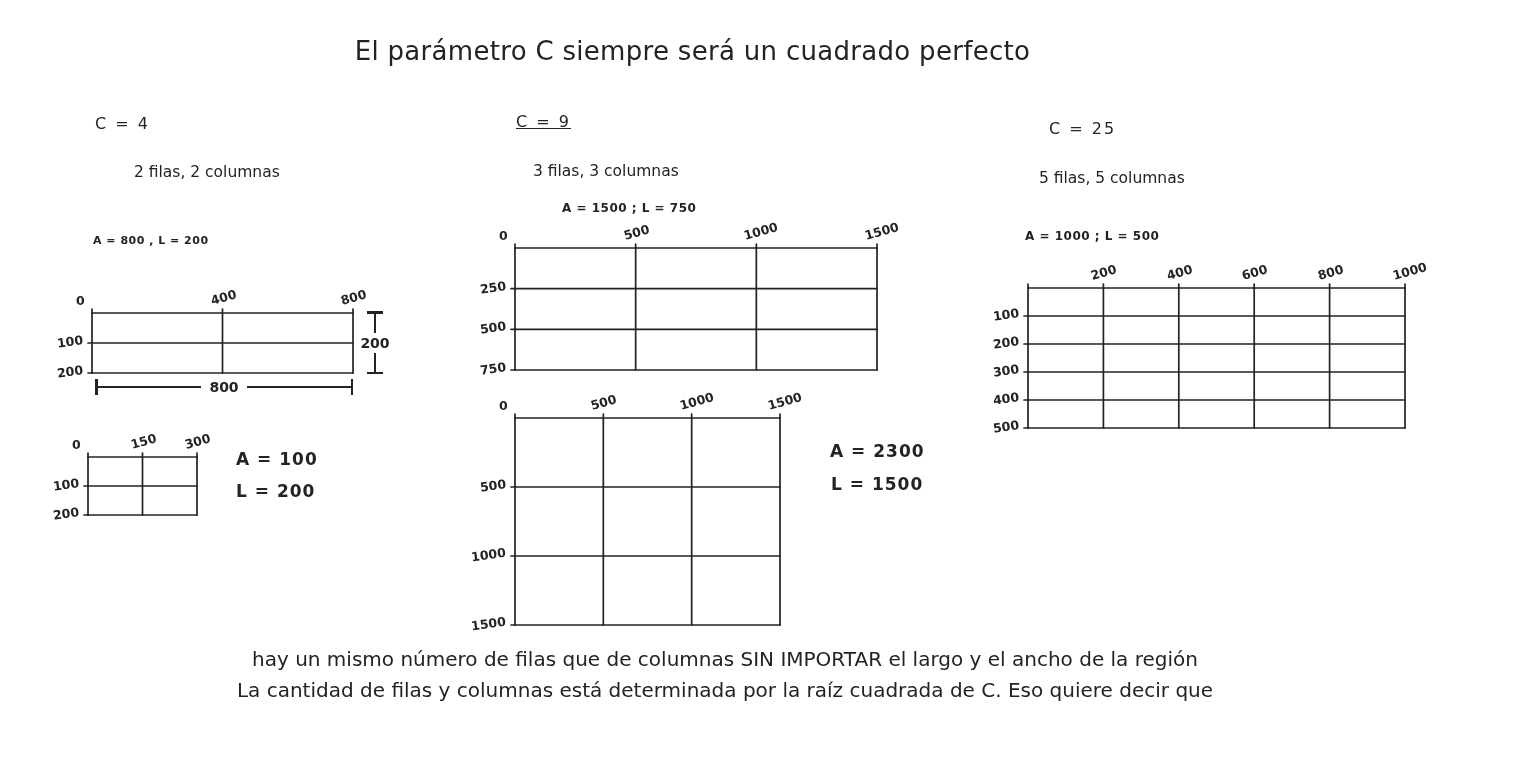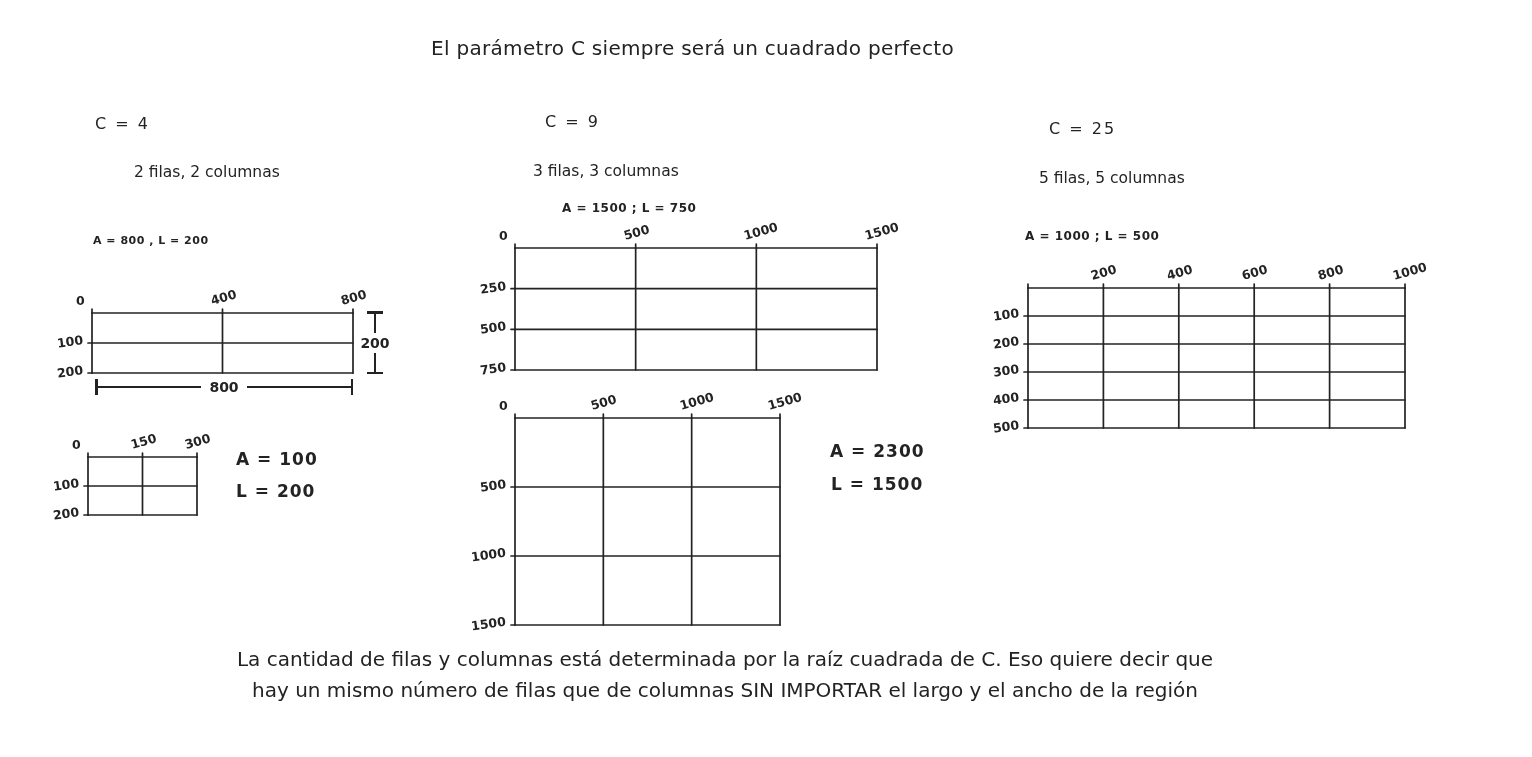--- a/index.html
+++ b/index.html
@@ -1,19 +1,19 @@
 <!DOCTYPE html>
 <html><head>
 <meta charset="utf-8">
 <style>
   html,body{margin:0;padding:0;background:#ffffff;}
   body{font-family:"DejaVu Sans",sans-serif;color:#232323;}
   .canvas{position:relative;width:1532px;height:757px;background:#ffffff;overflow:hidden;}
   .abs{position:absolute;}
-  .title{left:0;width:1385px;top:36px;text-align:center;font-size:20px;letter-spacing:.3px;}
+  .title{left:0;width:1385px;top:36px;text-align:center;font-size:26px;letter-spacing:.3px;}
   .clabel{font-size:16px;letter-spacing:2px;}
   .subtitle{font-size:15.5px;}
   .params{font-size:11px;font-weight:bold;letter-spacing:.5px;white-space:nowrap;}
   .params.small{font-size:12px;}
   .sideparam{font-size:17px;font-weight:bold;letter-spacing:1px;white-space:nowrap;}
   .gridwrap{overflow:visible;}
   .gridwrap svg{position:absolute;left:-6px;top:-6px;overflow:visible;}
   .tick{position:absolute;font-size:12.5px;font-weight:bold;white-space:nowrap;}
   .tick.tilt{transform:rotate(-16deg);transform-origin:left bottom;}
   .tick.tilty{transform:rotate(-8deg);}
@@ -94,21 +94,21 @@
         <span class="tick tilt" style="left: 44.5px; top: -20px;">150</span>
         <span class="tick tilt" style="left: 99px; top: -20px;">300</span>
         <span class="tick tilty" style="right: 118px; top: 20px;">100</span>
         <span class="tick tilty" style="right: 118px; top: 49px;">200</span>
       </div>
     <span class="abs sideparam" style="left:236px;top:449px;">A = 100</span>
     <span class="abs sideparam" style="left:236px;top:481px;">L = 200</span>
   </div>
 
   <div>
-    <span class="abs clabel" style="left:545px;top:112px;">C = 9</span>
+    <span class="abs clabel" style="left:516px;top:112px;text-decoration:underline;">C = 9</span>
     <span class="abs subtitle" style="left:533px;top:162px;">3 filas, 3 columnas</span>
     <span class="abs params small" style="left:562px;top:201px;">A = 1500 ;  L = 750</span>
 
     <div class="abs gridwrap" style="left:515px;top:248px;width:362px;height:122px;">
         <svg width="374" height="134">
           <line x1="6" y1="6" x2="6" y2="128" stroke="#232323" stroke-width="1.7" stroke-linecap="round"></line>
           <line x1="6" y1="2" x2="6" y2="6" stroke="#232323" stroke-width="1.7" stroke-linecap="round"></line>
           <line x1="126.66666666666667" y1="6" x2="126.66666666666667" y2="128" stroke="#232323" stroke-width="1.7" stroke-linecap="round"></line>
           <line x1="126.66666666666667" y1="2" x2="126.66666666666667" y2="6" stroke="#232323" stroke-width="1.7" stroke-linecap="round"></line>
           <line x1="247.33333333333334" y1="6" x2="247.33333333333334" y2="128" stroke="#232323" stroke-width="1.7" stroke-linecap="round"></line>
@@ -200,17 +200,17 @@
         <span class="tick tilt" style="left: 367px; top: -20px;">1000</span>
         <span class="tick tilty" style="right: 386px; top: 19px;">100</span>
         <span class="tick tilty" style="right: 386px; top: 47px;">200</span>
         <span class="tick tilty" style="right: 386px; top: 75px;">300</span>
         <span class="tick tilty" style="right: 386px; top: 103px;">400</span>
         <span class="tick tilty" style="right: 386px; top: 131px;">500</span>
       </div>
   </div>
 
   <div class="abs footer" style="left:25px;top:644px;width:1400px;">
+    <div>hay un mismo número de filas que de columnas SIN IMPORTAR el largo y el ancho de la región</div>
     <div>La cantidad de filas y columnas está determinada por la raíz cuadrada de C. Eso quiere decir que</div>
-    <div>hay un mismo número de filas que de columnas SIN IMPORTAR el largo y el ancho de la región</div>
   </div>
 
 </div>
 
 </body></html>

